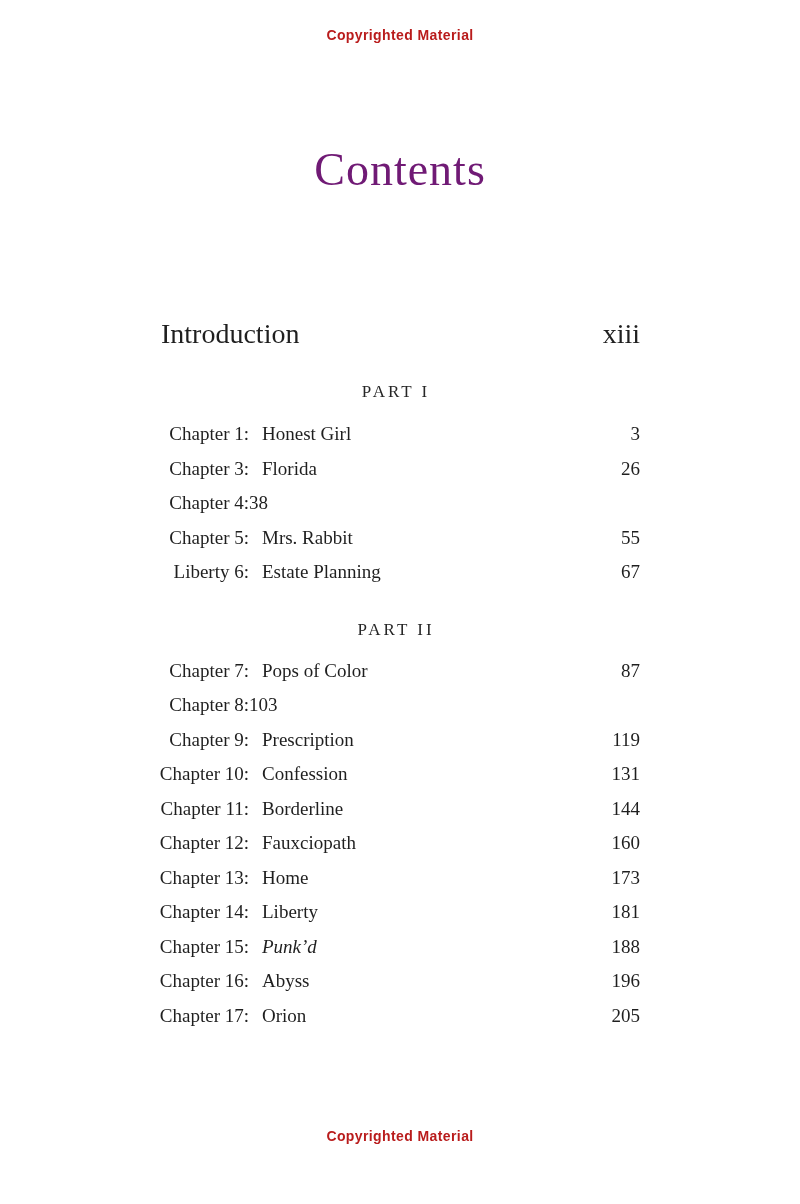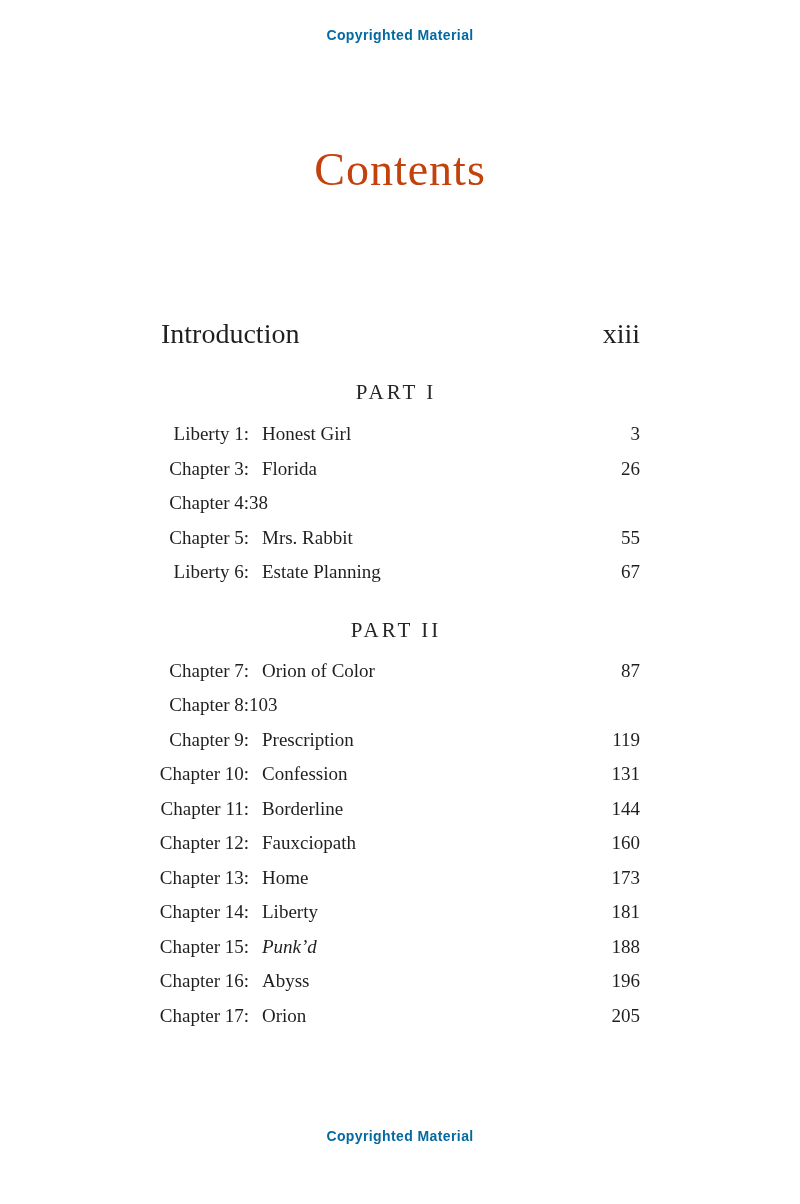--- a/index.html
+++ b/index.html
@@ -14,50 +14,50 @@
     font-family: "Liberation Serif", serif;
     color: #1f1f1f;
     overflow: hidden;
   }
   .notice {
     text-align: center;
     font-family: "Liberation Sans", sans-serif;
     font-weight: bold;
     font-size: 14px;
     letter-spacing: 0.4px;
-    color: #0369a1;
+    color: #b91c1c;
     line-height: 17px;
   }
   .notice-top { padding-top: 27px; }
   .notice-bottom { margin-top: 95px; }
   .book-title {
     margin: 96px 0 0 0;
     text-align: center;
     font-weight: normal;
     font-size: 46px;
     line-height: 60px;
     letter-spacing: 1px;
-    color: #c2410c;
+    color: #701a75;
   }
   .toc {
     width: 488px;
     margin: 0 0 0 152px;
   }
   .intro-row {
     margin-top: 120px;
     display: flex;
     justify-content: space-between;
     align-items: baseline;
     font-size: 28px;
     line-height: 28px;
     padding-left: 9px;
   }
   .part-heading {
     text-align: center;
-    font-size: 21px;
+    font-size: 17px;
     line-height: 16px;
     letter-spacing: 3px;
     color: #262626;
   }
   .part-heading.first { margin-top: 36px; }
   .part-heading.second { margin-top: 32px; }
   .chapter-list { margin-top: 17px; }
   .chapter-list.second { margin-top: 16px; }
   .row {
     display: flex;
@@ -91,21 +91,21 @@
 
   <div class="intro-row">
     <span>Introduction</span>
     <span>xiii</span>
   </div>
 
   <div class="part-heading first">PART I</div>
 
   <div class="chapter-list">
     <div class="row">
-      <span class="ch-label">Liberty 1:</span>
+      <span class="ch-label">Chapter 1:</span>
       <span class="ch-title">Honest Girl</span>
       <span class="ch-page">3</span>
     </div>
     <div class="row">
       <span class="ch-label">Chapter 3:</span>
       <span class="ch-title">Florida</span>
       <span class="ch-page">26</span>
     </div>
     <div class="row">
       <span class="ch-label">Chapter 4:</span>
@@ -121,21 +121,21 @@
       <span class="ch-title">Estate Planning</span>
       <span class="ch-page">67</span>
     </div>
   </div>
 
   <div class="part-heading second">PART II</div>
 
   <div class="chapter-list second">
     <div class="row">
       <span class="ch-label">Chapter 7:</span>
-      <span class="ch-title">Orion of Color</span>
+      <span class="ch-title">Pops of Color</span>
       <span class="ch-page">87</span>
     </div>
     <div class="row">
       <span class="ch-label">Chapter 8:</span>
       <span class="ch-page">103</span>
     </div>
     <div class="row">
       <span class="ch-label">Chapter 9:</span>
       <span class="ch-title">Prescription</span>
       <span class="ch-page">119</span>

